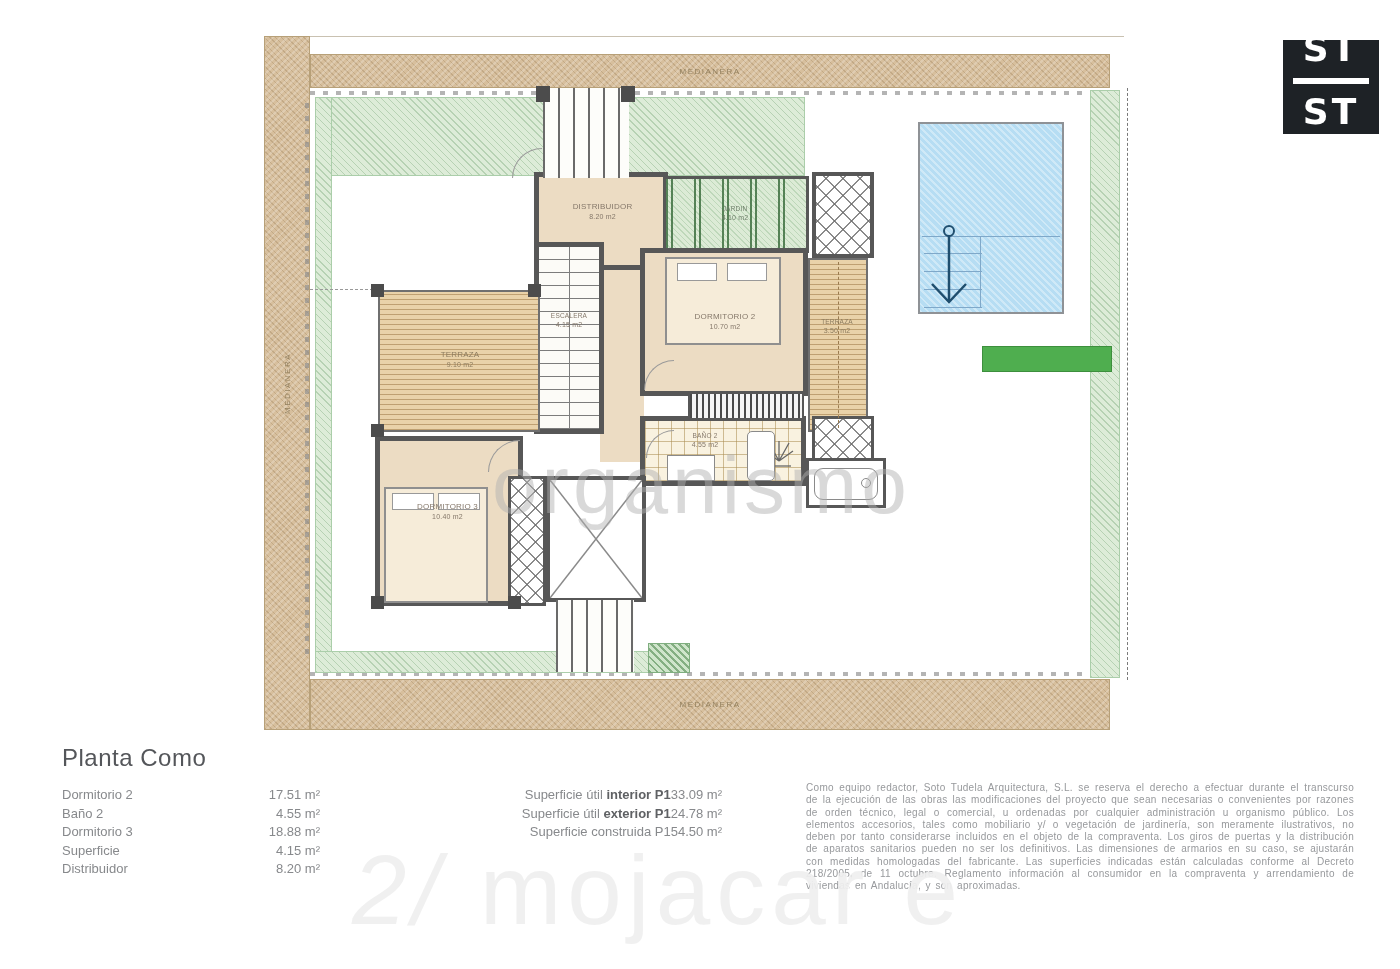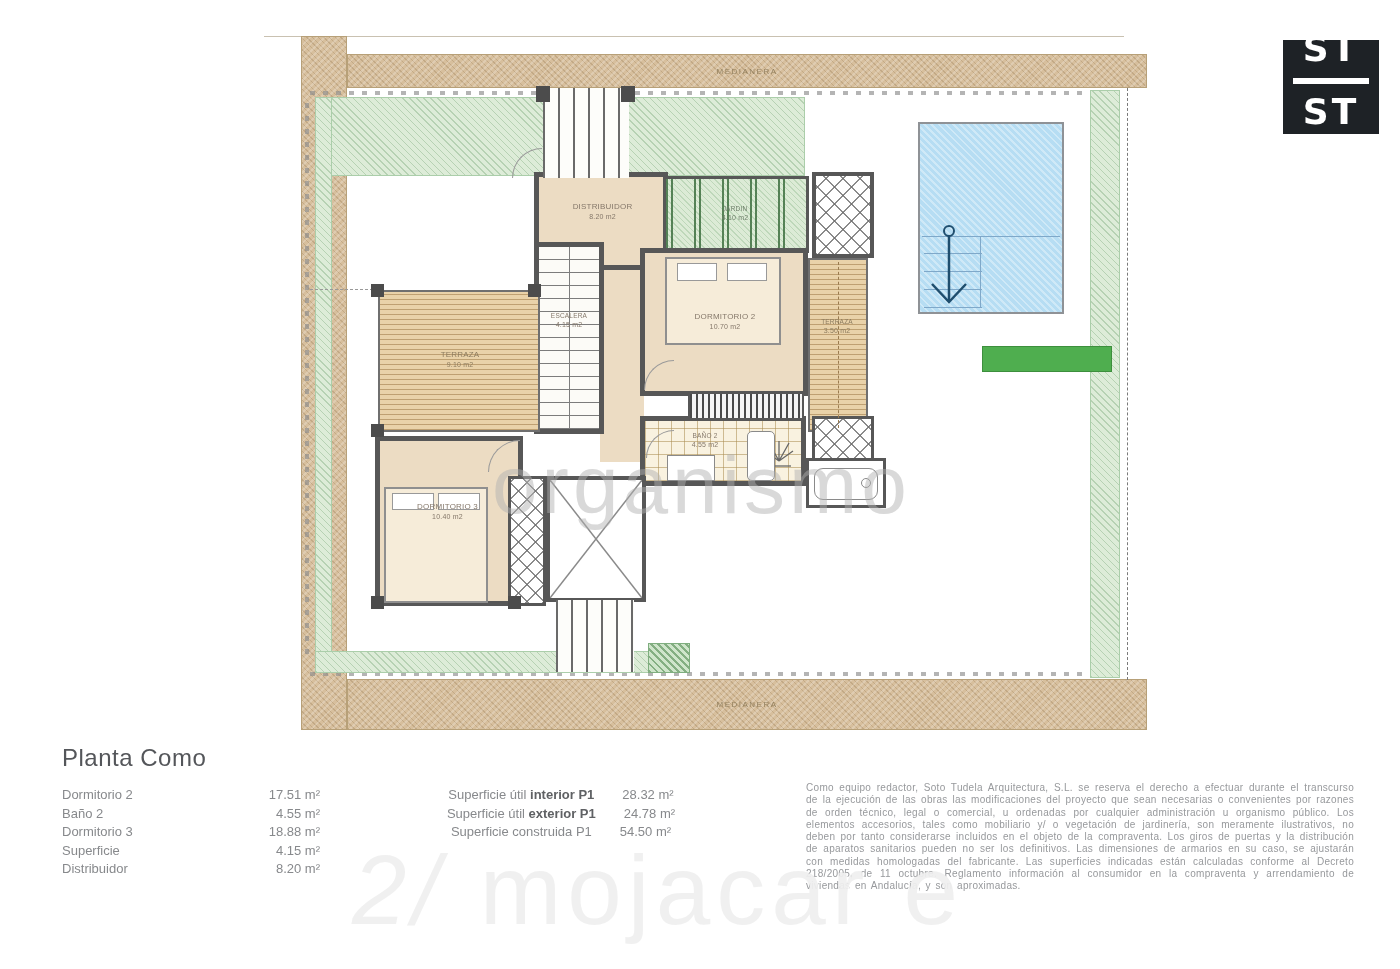--- a/index.html
+++ b/index.html
@@ -9,21 +9,20 @@
   }
   .abs{position:absolute;box-sizing:border-box;}
 
   
   .tan-hatch{
     background-color:#d7bf9d;
     background-image:
       repeating-linear-gradient(135deg, rgba(255,255,255,.20) 0 2px, transparent 2px 5px),
       repeating-linear-gradient(45deg, rgba(120,90,50,.22) 0 1px, transparent 1px 4px);
     border:1px solid #b7a078;
-    margin-left:37px;
   }
   .green-hatch{
     background-color:#ddecd8;
     background-image:repeating-linear-gradient(45deg, rgba(110,160,110,.35) 0 1px, transparent 1px 5px);
     border:1px solid #abceaa;
   }
   .green-hatch-dark{
     background-color:#cfe5cb;
     background-image:repeating-linear-gradient(45deg, rgba(70,130,70,.55) 0 2px, transparent 2px 5px);
     border:1px solid #7fae7f;
@@ -119,21 +118,21 @@
   .logo .st{color:#fff;font-weight:bold;font-size:36px;line-height:1;letter-spacing:3px;font-family:"DejaVu Sans",sans-serif;}
   .logo .st.top{margin-top:-9px;}
   .logo .bar{width:100%;height:6px;background:#fff;}
   .logo .st.bot{margin-bottom:4px;}
 
   
   .legend-title{left:62px;top:744px;font-size:24px;color:#54565a;letter-spacing:.5px;}
   .legend-rooms{left:62px;top:787px;width:258px;font-size:13px;color:#87898c;}
   .legend-rooms .row{display:flex;justify-content:space-between;height:18.5px;}
   .legend-surfaces{left:400px;top:787px;width:322px;font-size:13px;color:#87898c;}
-  .legend-surfaces .row{display:flex;justify-content:center;height:18.5px;gap:28px;}
+  .legend-surfaces .row{display:flex;justify-content:flex-end;height:18.5px;}
   .legend-surfaces b{color:#5f6164;}
   .disclaimer{
     left:806px;top:782px;width:548px;font-size:10px;line-height:12.3px;
     color:#97999c;text-align:justify;letter-spacing:.3px;word-spacing:1.5px;
   }
 </style>
 </head>
 <body>
 
 <div class="abs" style="left:264px;top:36px;width:860px;height:0;border-top:1px solid #c9c1b1;"></div>
@@ -310,21 +309,21 @@
   </div>
   <div class="row">
     <span>Distribuidor</span>
     <span>8.20 m²</span>
   </div>
 </div>
 
 <div class="abs legend-surfaces">
   <div class="row">
     <span><span>Superficie útil </span><b>interior P1</b></span>
-    <span>28.32 m²</span>
+    <span>33.09 m²</span>
   </div>
   <div class="row">
     <span><span>Superficie útil </span><b>exterior P1</b></span>
     <span>24.78 m²</span>
   </div>
   <div class="row">
     <span><span>Superficie construida P1</span><b></b></span>
     <span>54.50 m²</span>
   </div>
 </div>

